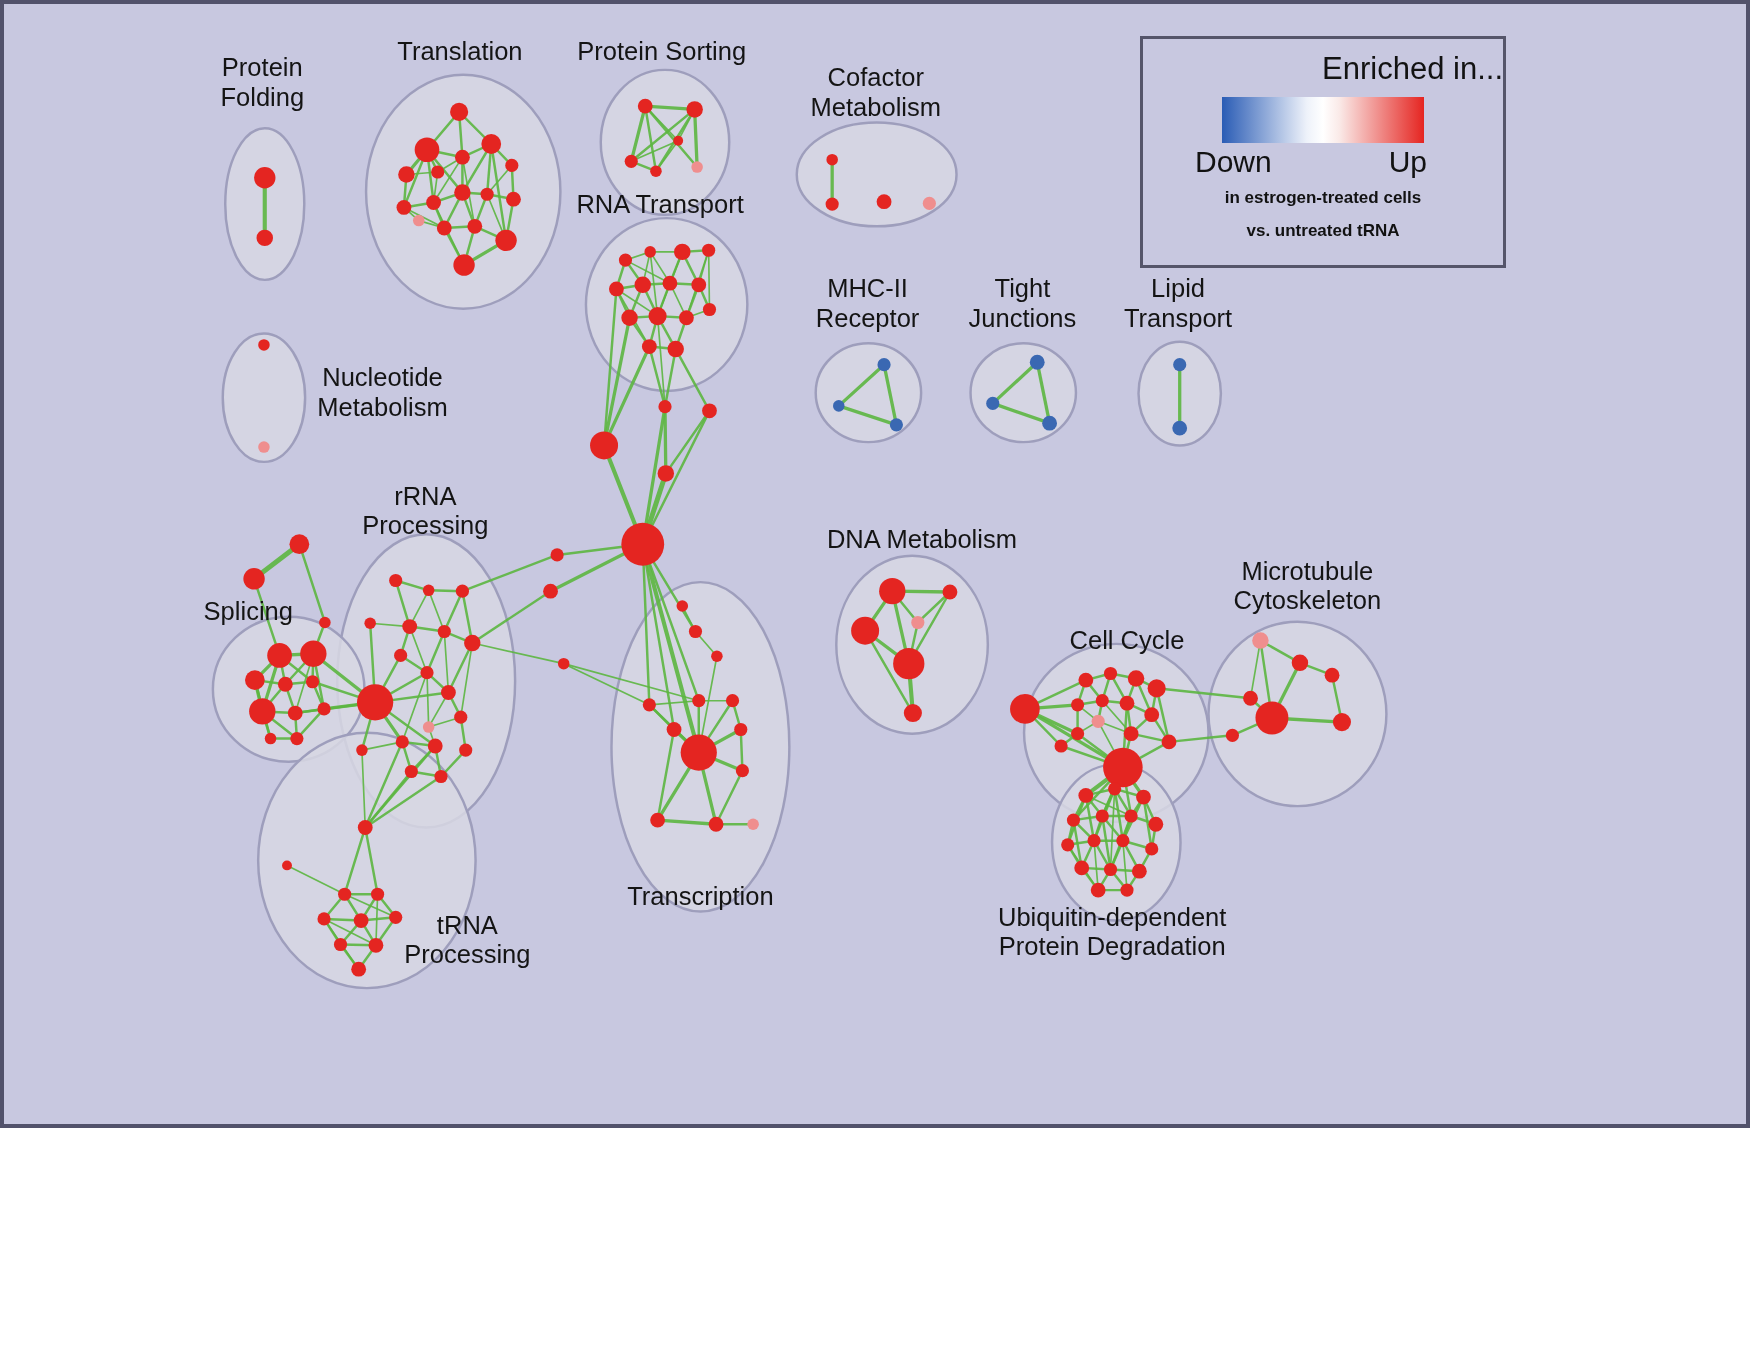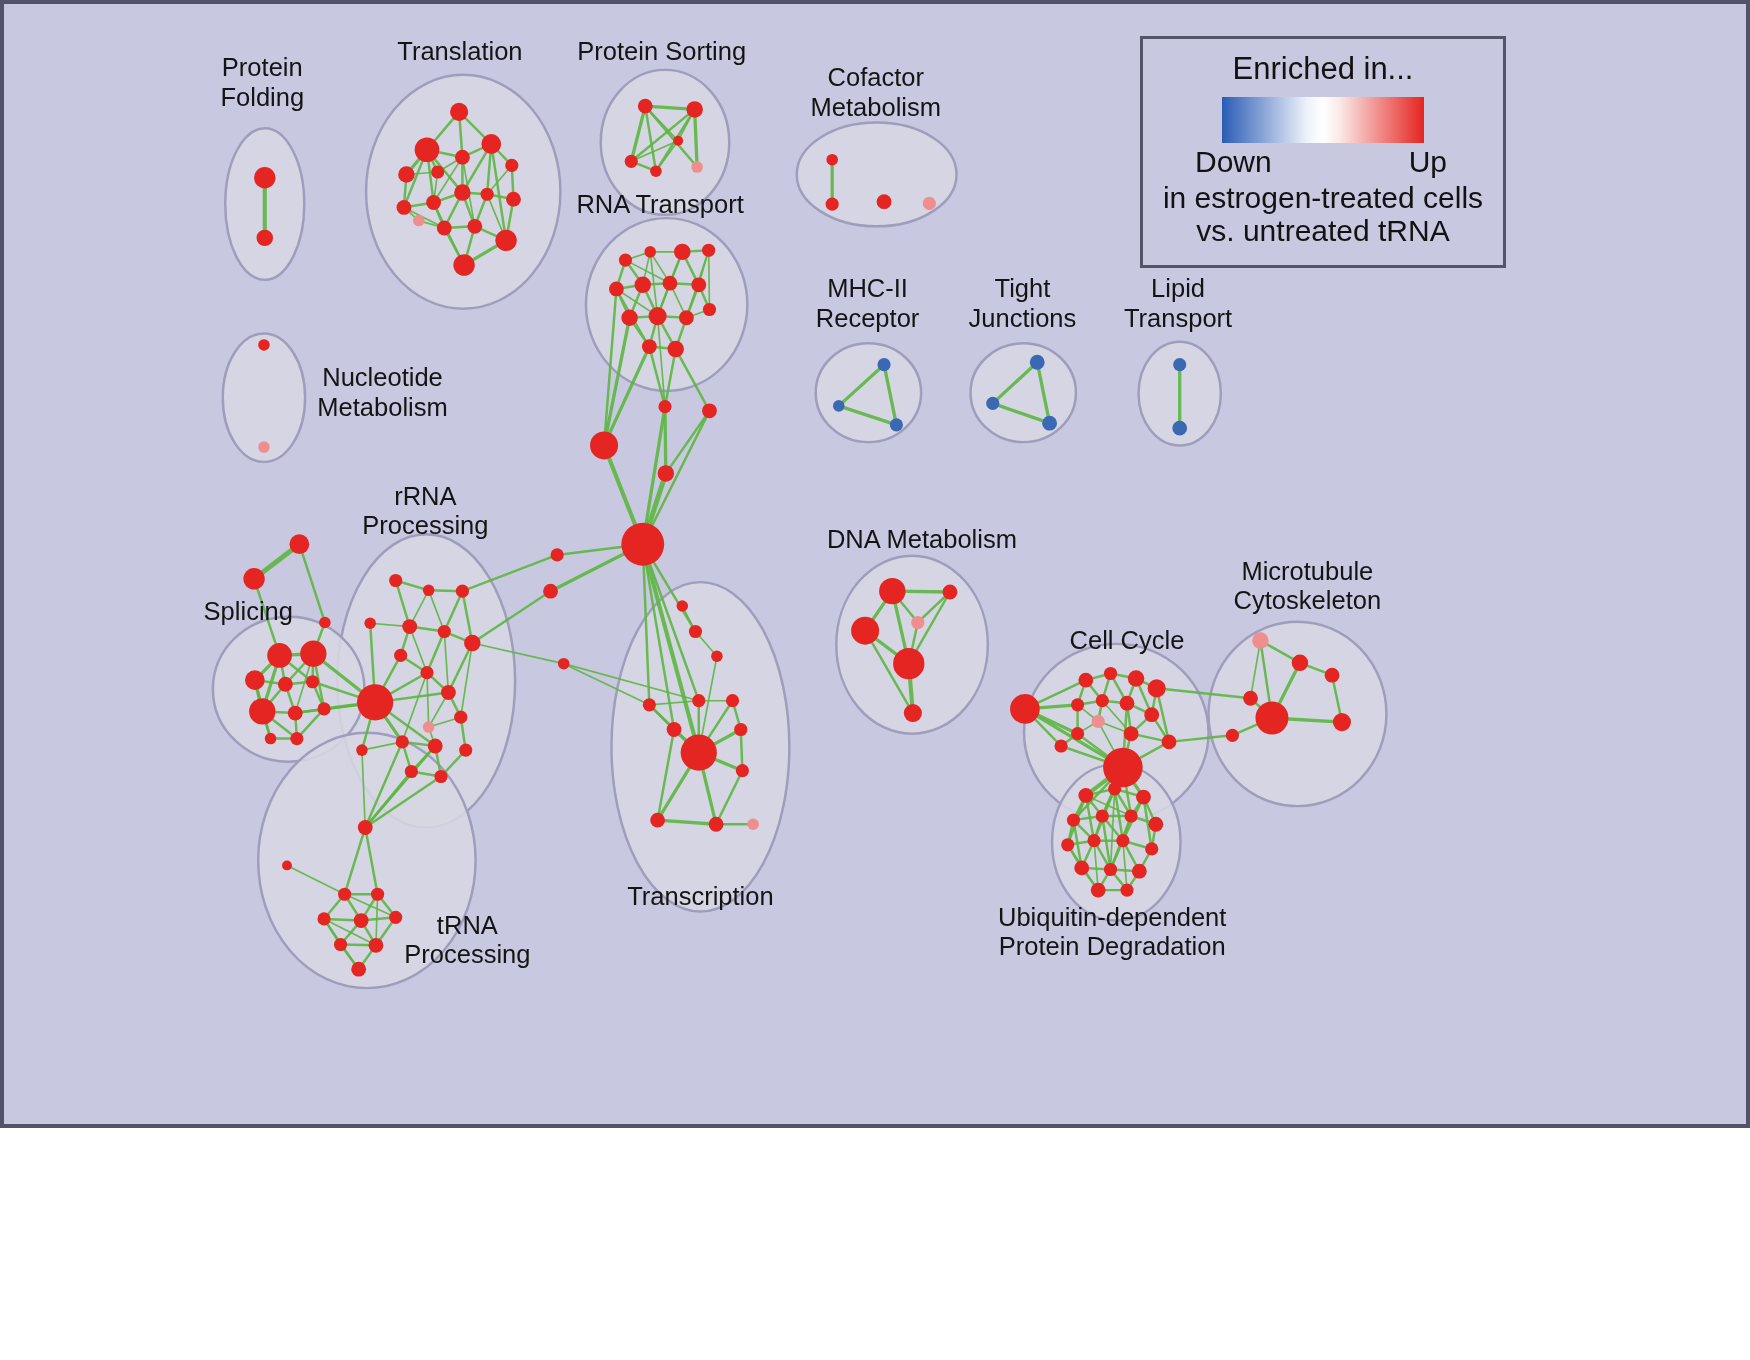--- a/index.html
+++ b/index.html
@@ -16,31 +16,31 @@
   .legend{
     position:absolute;
     left:1136px;top:32px;
     width:366px;height:232px;
     border:3px solid #55556a;
     box-sizing:border-box;
     text-align:center;
     color:#121212;
     background:rgba(200,200,224,0.35);
   }
-  .legend-title{font-size:31px;margin-top:12px;}
+  .legend-title{font-size:31px;margin-top:12px;text-align:right;}
   .legend-gradient{
     width:202px;height:46px;
     margin:10px auto 2px auto;
   }
   .legend-scale{
     display:flex;justify-content:space-between;
     font-size:30px;
-    padding:0 56px 2px 52px;
+    padding:0 76px 2px 52px;
   }
-  .legend-line{font-size:30px;line-height:33px;}
+  .legend-line{font-size:17px;line-height:33px;font-weight:bold;}
 </style>
 </head>
 <body>
 
 <div class="figure">
   <svg id="network" xmlns="http://www.w3.org/2000/svg" viewBox="0 0 1750 1360">
       <g>
         <ellipse cx="134" cy="243" rx="48" ry="92" fill="#d7d7e3" fill-opacity="0.85" stroke="#9e9ebc" stroke-width="3"></ellipse>
         <ellipse cx="375" cy="228" rx="118" ry="142" fill="#d7d7e3" fill-opacity="0.85" stroke="#9e9ebc" stroke-width="3"></ellipse>
         <ellipse cx="620" cy="168" rx="78" ry="88" fill="#d7d7e3" fill-opacity="0.85" stroke="#9e9ebc" stroke-width="3"></ellipse>

